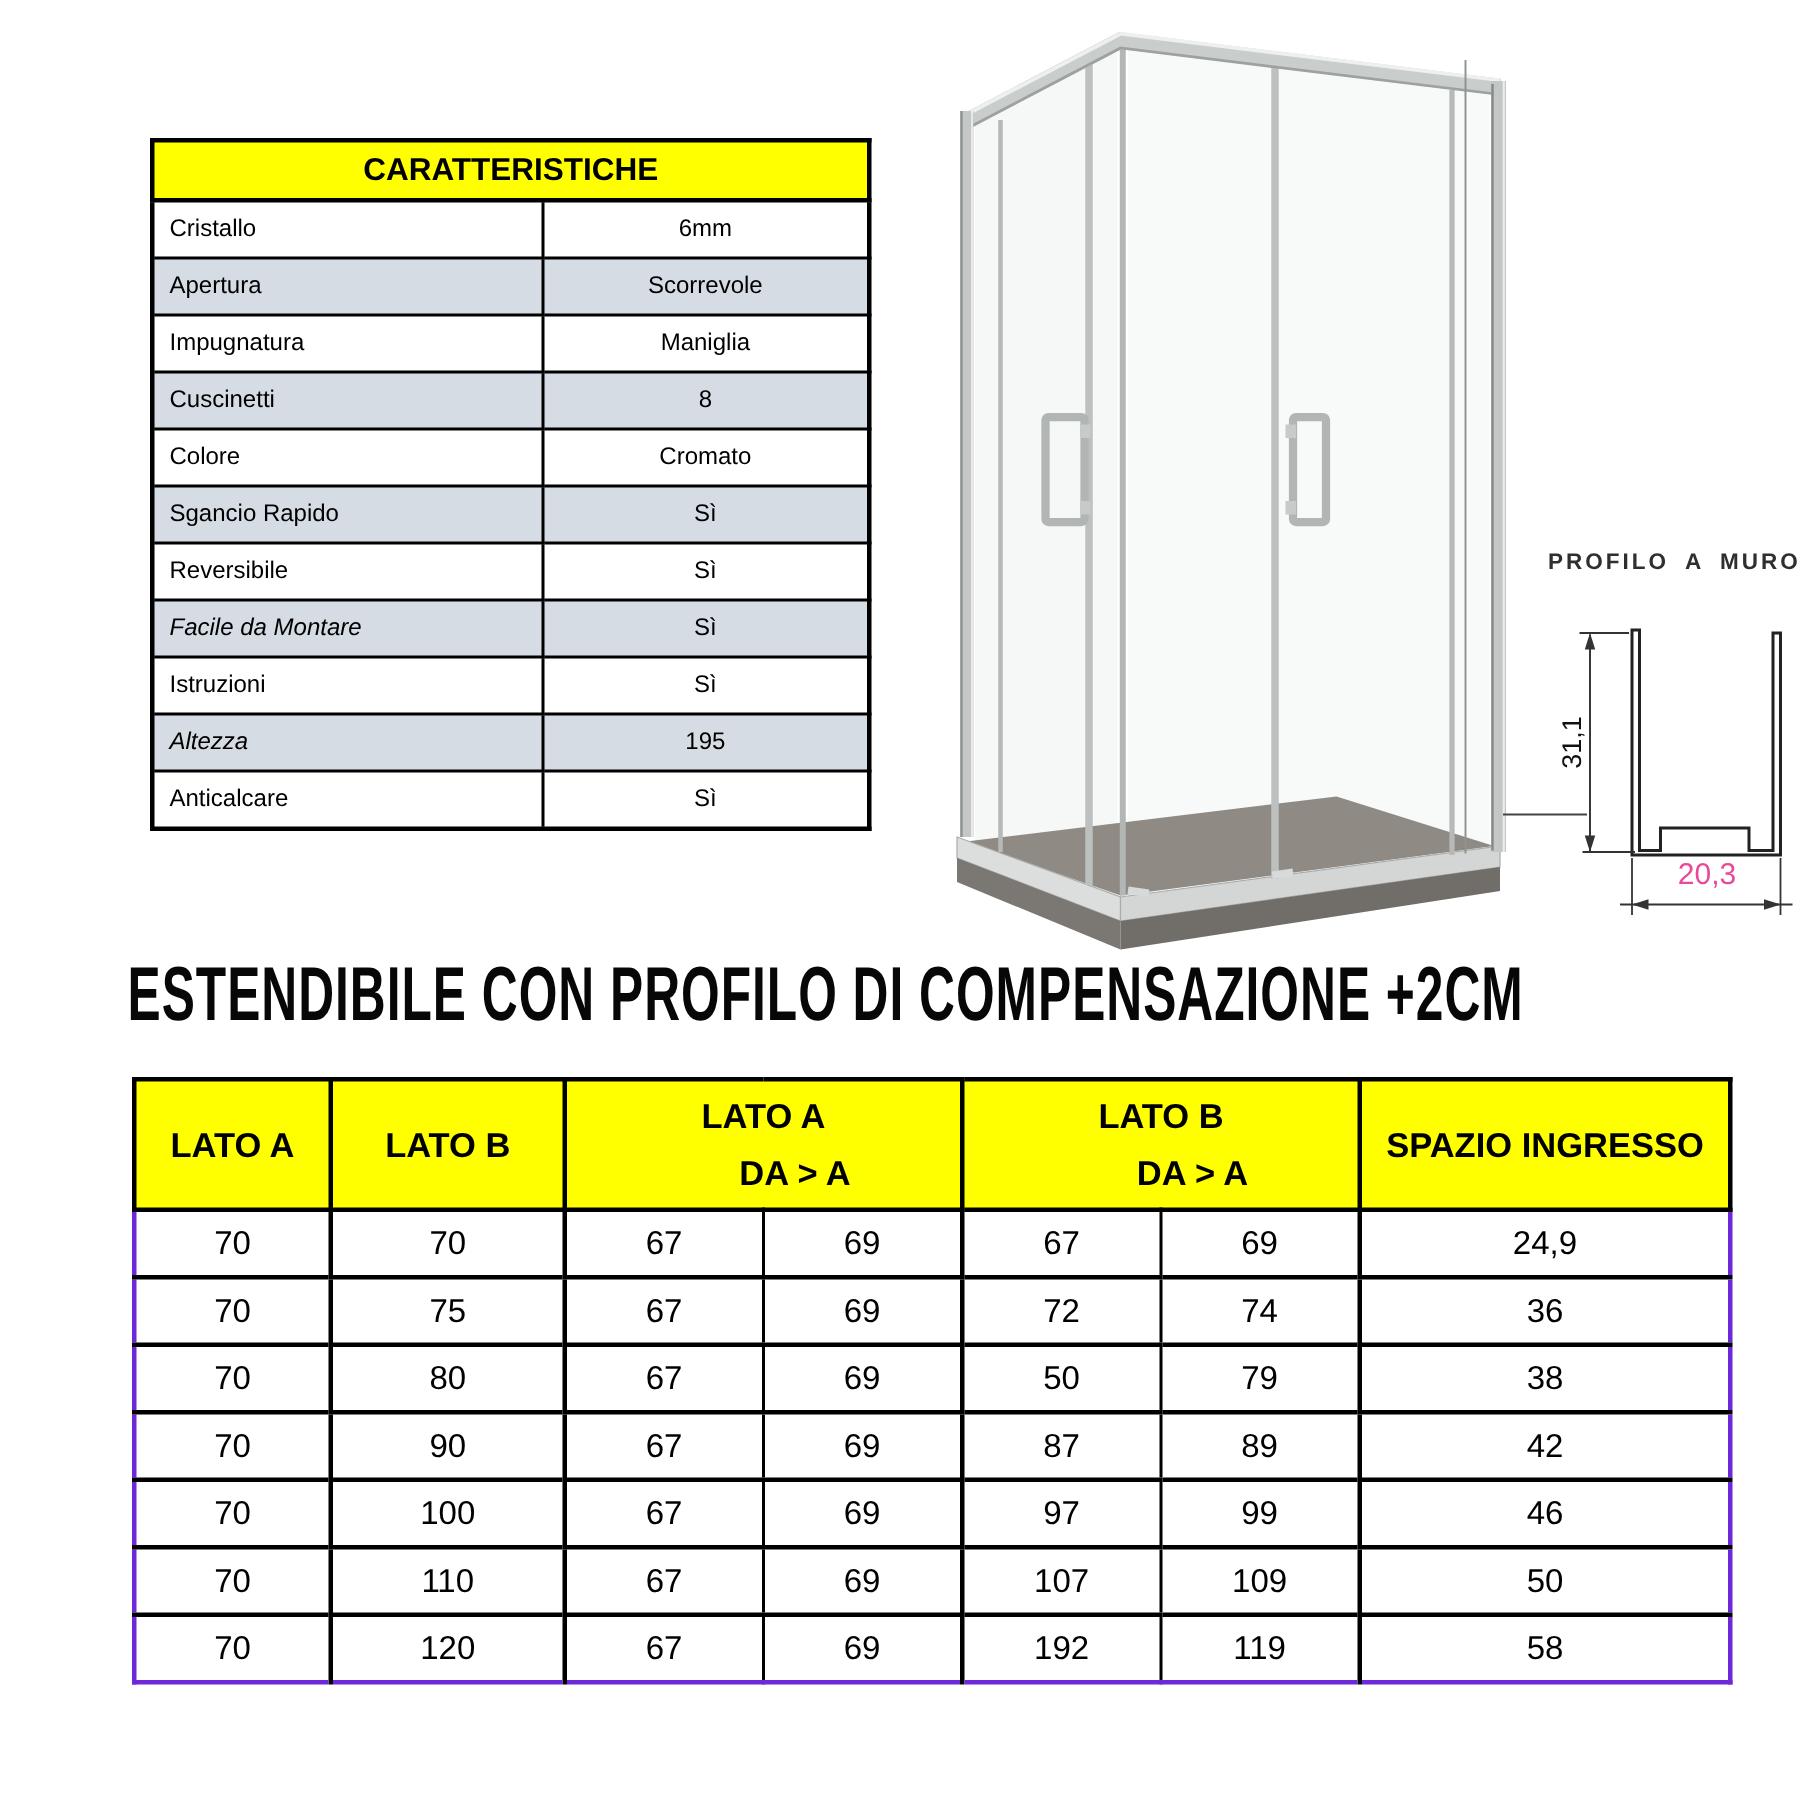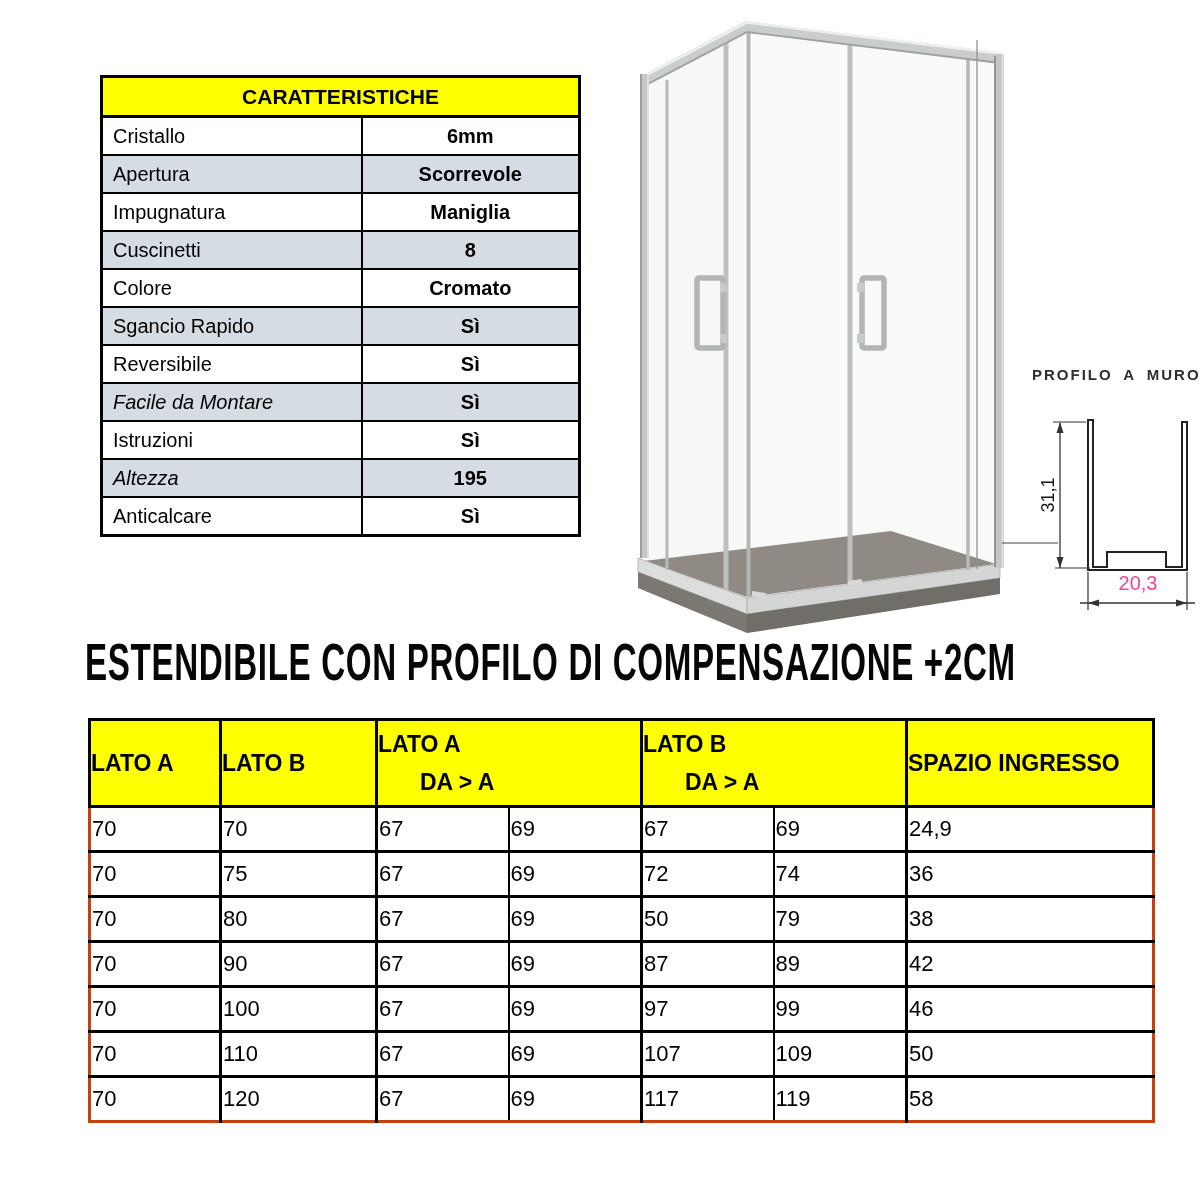--- a/index.html
+++ b/index.html
@@ -1,38 +1,38 @@
 <!DOCTYPE html>
 <html><head>
 <meta charset="utf-8">
 <style>
   html,body{margin:0;padding:0;background:#fff;}
   .canvas{position:relative;width:1200px;height:1200px;background:#ffffff;
           font-family:"Liberation Sans",sans-serif;color:#000;overflow:hidden;}
 
   
-  .char-table{position:absolute;left:100px;top:75px;width:478px;
+  .char-table{position:absolute;left:100px;top:92px;width:478px;
               border-collapse:collapse;table-layout:fixed;border:3px solid #000;}
   .char-table th{background:#ffff00;border:3px solid #000;height:37px;
                  font-size:21px;font-weight:700;text-align:center;padding:0;}
-  .char-table td{border:2px solid #000;height:36px;font-size:20px;
+  .char-table td{border:2px solid #000;height:36px;font-size:16px;
                  padding:0 10px;vertical-align:middle;background:#fff;}
   .char-table tbody tr:nth-child(even) td{background:#d6dce4;}
-  .char-table td.val{font-weight:700;text-align:center;padding:0 4px;}
+  .char-table td.val{font-weight:400;text-align:center;padding:0 4px;}
   .char-table tr.it td.lbl{font-style:italic;}
 
   
   .banner{position:absolute;left:85px;top:637px;font-size:51px;line-height:1;
           font-weight:700;letter-spacing:1px;white-space:nowrap;
           transform:scaleX(0.65);transform-origin:left center;color:#070707;}
 
   
   .size-table{position:absolute;left:88px;top:718px;width:1064px;
-              border-collapse:collapse;table-layout:fixed;text-align:left;
-              border:3px solid #c2410c;}
+              border-collapse:collapse;table-layout:fixed;text-align:center;
+              border:3px solid #6d28d9;}
   .size-table th{background:#ffff00;border:3px solid #000;height:84px;
                  font-size:23px;font-weight:700;vertical-align:middle;padding:0;}
   .size-table th .hl{line-height:26px;}
   .size-table th .l2{margin-top:12px;padding-left:42px;}
   .size-table td{border:2px solid #000;border-top-width:3px;height:40px;
                  font-size:22px;vertical-align:middle;background:#fff;}
   .size-table td.grp{border-left-width:3px;}
 
   
   .profile-title{position:absolute;left:1032px;top:366px;font-size:15px;
@@ -252,20 +252,20 @@
         <td>69</td>
         <td class="grp">107</td>
         <td>109</td>
         <td class="grp">50</td>
       </tr>
       <tr>
         <td>70</td>
         <td class="grp">120</td>
         <td class="grp">67</td>
         <td>69</td>
-        <td class="grp">117</td>
+        <td class="grp">192</td>
         <td>119</td>
         <td class="grp">58</td>
       </tr>
     </tbody>
   </table>
 
 </div>
 
 </body></html>

